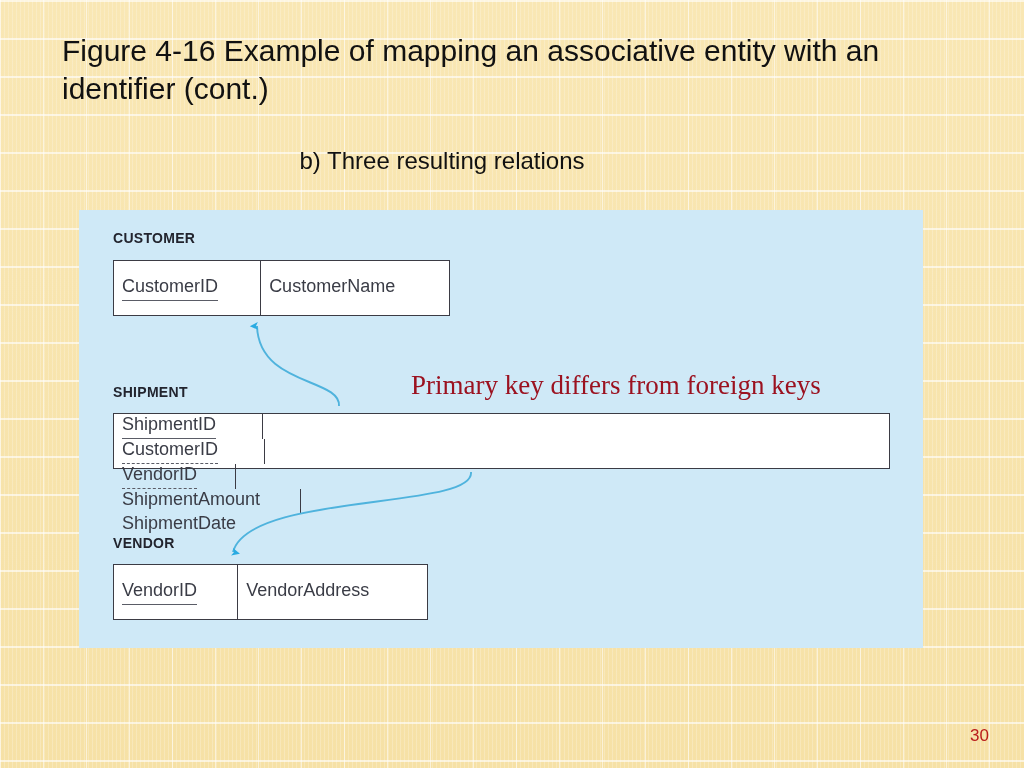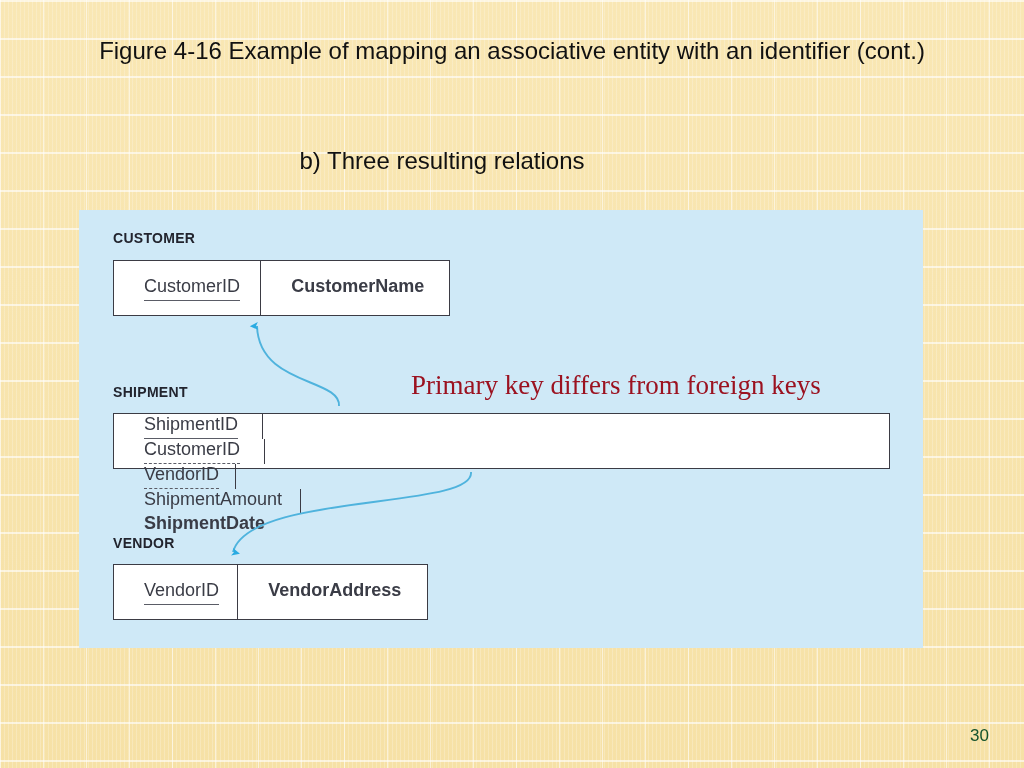--- a/index.html
+++ b/index.html
@@ -16,22 +16,21 @@
     background-image:
       repeating-linear-gradient(to right, rgba(255,255,255,0.55) 0px, rgba(255,255,255,0.55) 1px, rgba(0,0,0,0) 1px, rgba(0,0,0,0) 43px),
       repeating-linear-gradient(to bottom, rgba(255,255,255,0.62) 0px, rgba(255,255,255,0.62) 2px, rgba(0,0,0,0) 2px, rgba(0,0,0,0) 38px),
       repeating-linear-gradient(to right, rgba(255,255,255,0.22) 0px, rgba(255,255,255,0.22) 1px, rgba(0,0,0,0) 1px, rgba(0,0,0,0) 4px),
       linear-gradient(to bottom, #f9e7b4 0%, #f6e1a6 100%);
   }
 
   
   #title{
     position:absolute;left:62px;top:32px;width:900px;
-    text-align:center;
-    font-size:24px;line-height:38px;color:#111111;
+    font-size:30px;line-height:38px;color:#111111;
     font-family:"Liberation Sans", sans-serif;
   }
   #subtitle{
     position:absolute;left:62px;top:144px;width:760px;
     text-align:center;
     font-size:24px;line-height:34px;color:#111111;
   }
 
   
   #figure-panel{
@@ -52,23 +51,23 @@
     display:flex;
     background:#ffffff;
     border:1.6px solid #3b3b44;
     box-sizing:border-box;
     height:56px;
   }
   .relation .cell{
     display:flex;align-items:center;
     box-sizing:border-box;
     border-right:1.6px solid #3b3b44;
-    padding-left:30px;
+    padding-left:8px;
   }
-  .relation .cell:last-child{border-right:none;font-weight:bold;}
+  .relation .cell:last-child{border-right:none;}
   .attr{
     font-size:18px;color:#3a3c46;
     font-family:"Liberation Sans", sans-serif;
     white-space:nowrap;
     padding-bottom:3px;
     position:relative;
   }
   .attr.pk{ border-bottom:1.7px solid #5a5c66; }
   .attr.fk{ border-bottom:1.7px dashed #5a5c66; }
 
@@ -79,21 +78,21 @@
     white-space:nowrap;
   }
 
   #connectors{
     position:absolute;left:0;top:0;width:844px;height:438px;
     pointer-events:none;
   }
 
   #page-number{
     position:absolute;left:970px;top:726px;
-    font-size:17px;color:#14532d;
+    font-size:17px;color:#b91c1c;
     font-family:"Liberation Sans", sans-serif;
   }
 </style>
 </head>
 <body>
 
 <div id="slide-bg"></div>
 
 <div id="title">Figure 4-16 Example of mapping an associative entity with an identifier (cont.)</div>
 <div id="subtitle">b) Three resulting relations</div>

